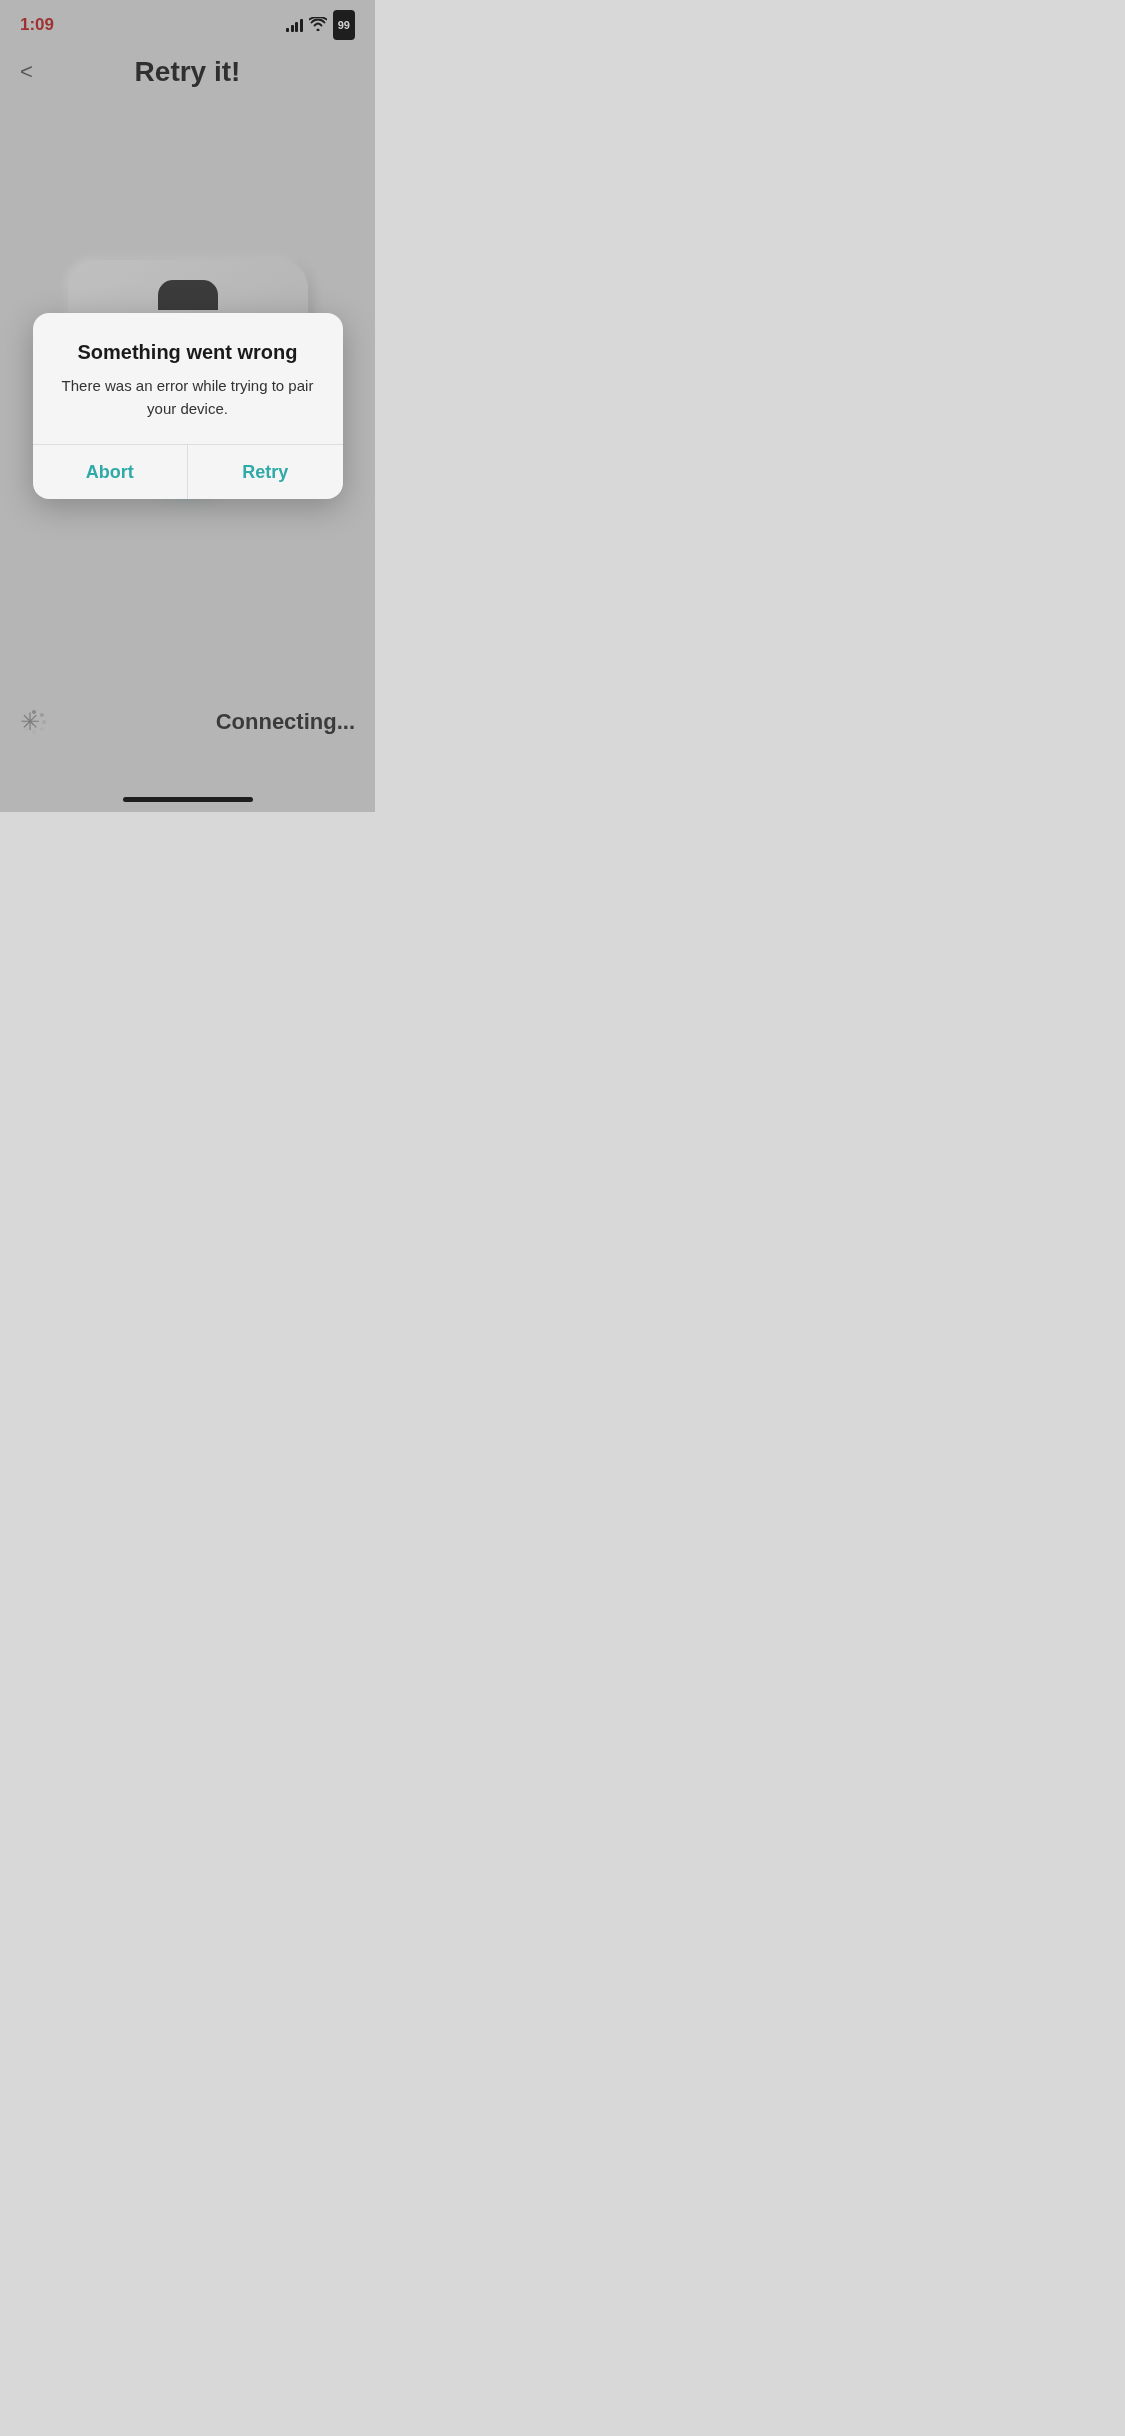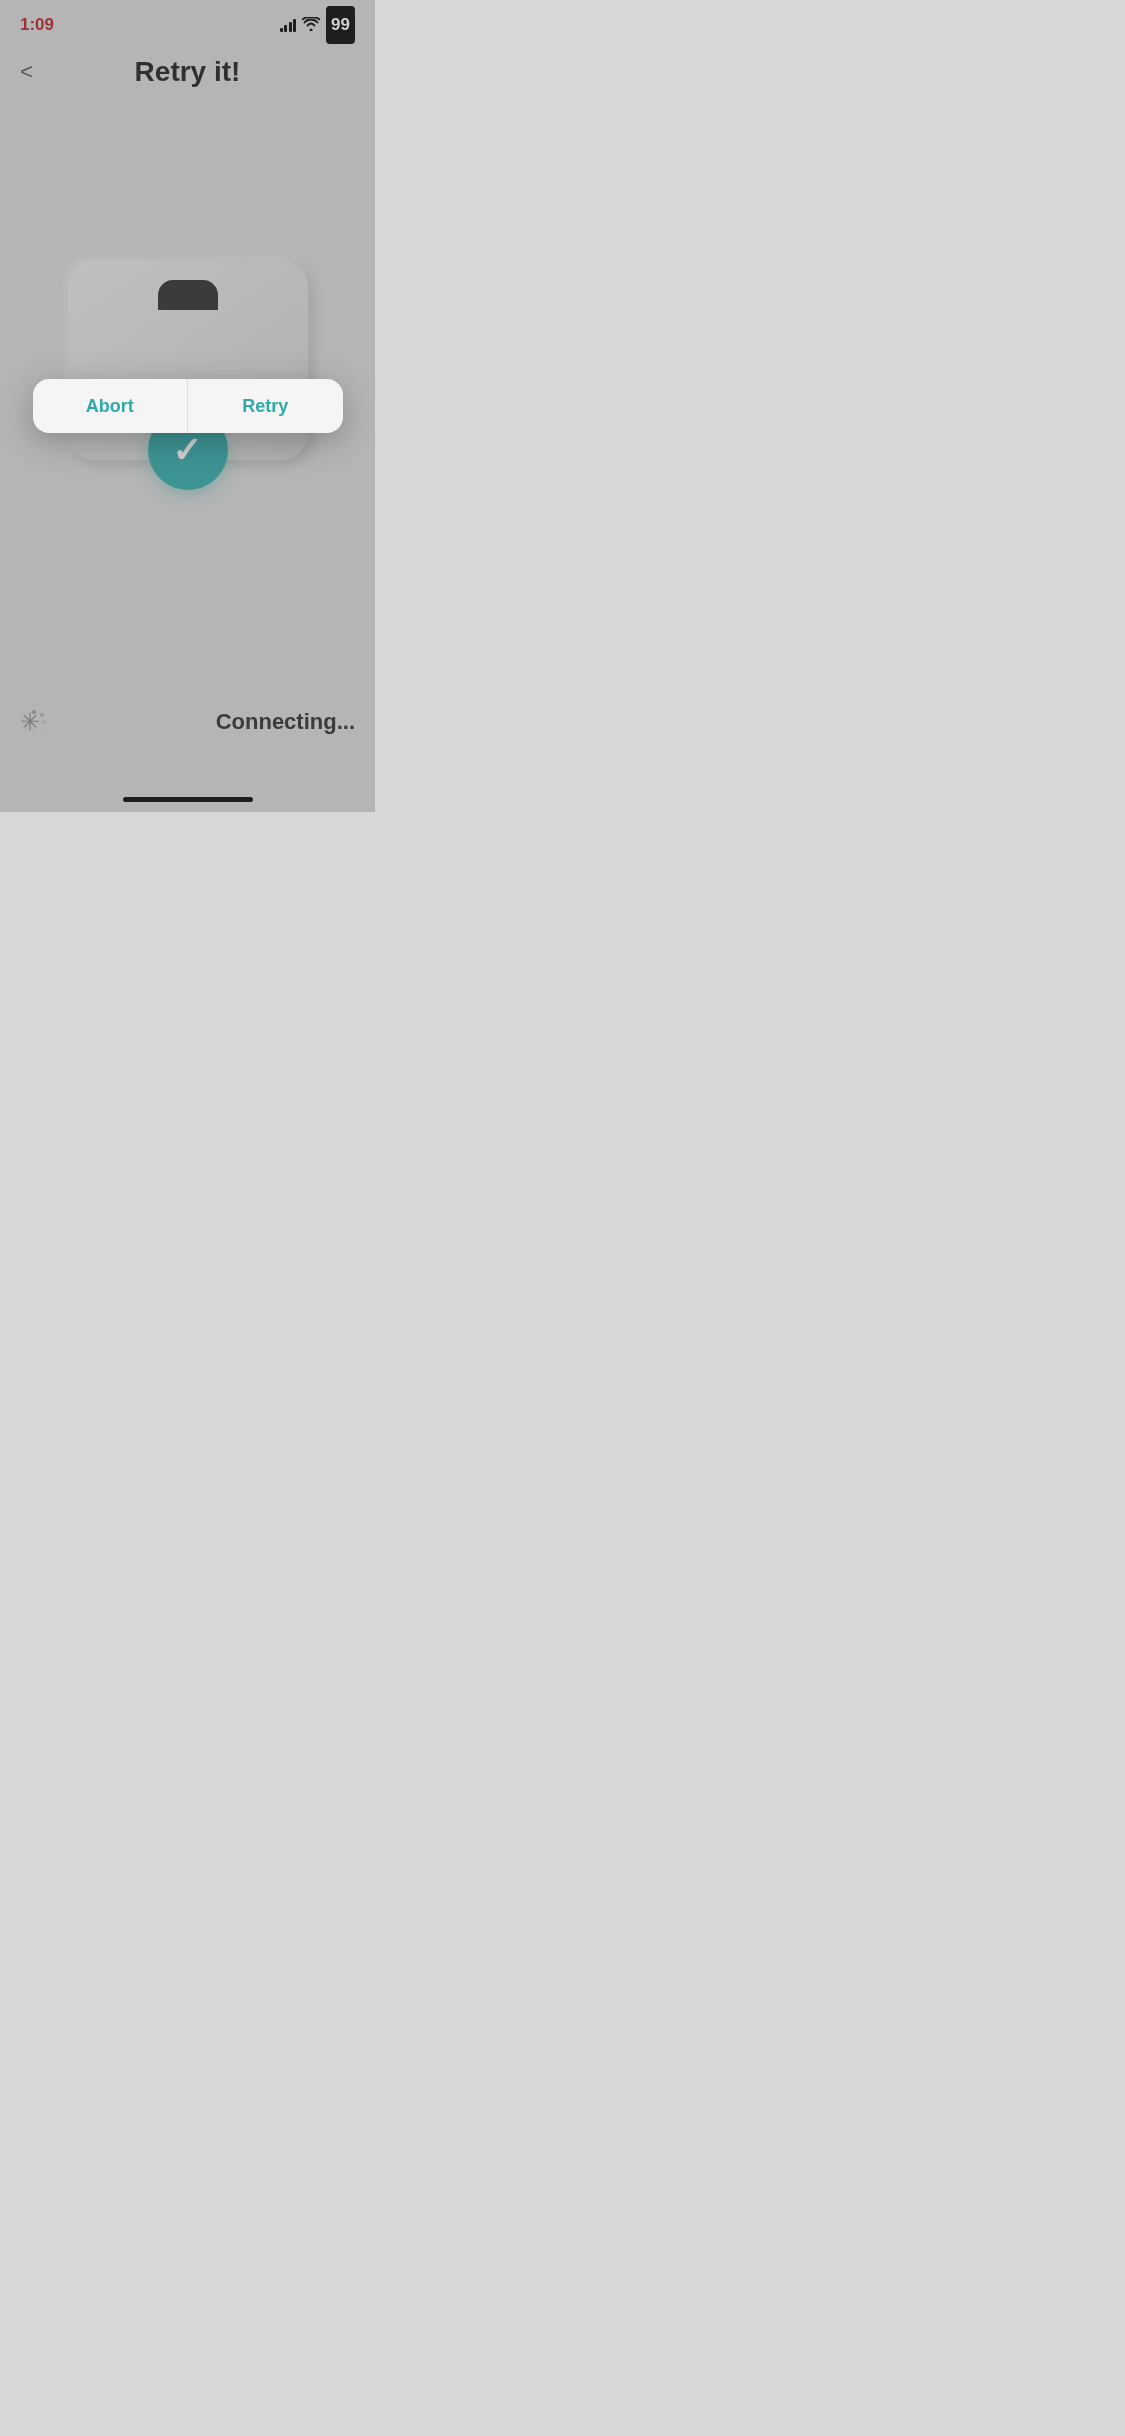--- a/index.html
+++ b/index.html
@@ -49,21 +49,21 @@
     }
 
     .wifi-icon {
       font-size: 14px;
       color: #000;
     }
 
     .battery-box {
       background: #000;
       color: #fff;
-      font-size: 17px;
+      font-size: 11px;
       font-weight: 700;
       padding: 9px 5px;
       border-radius: 4px;
     }
 
     
     .nav-header {
       display: flex;
       align-items: center;
       justify-content: center;
@@ -295,18 +295,22 @@
       <circle cx="6.1" cy="7.1" r="2" fill="#ccc" opacity="0.2"></circle>
     </svg>
   </div>
   <span class="connecting-text">Connecting...</span>
 </div>
 
 <div class="home-indicator"></div>
 
 <div class="modal-overlay">
   <div class="modal">
+    <div class="modal-body">
+      <div class="modal-title">Something went wrong</div>
+      <div class="modal-message">There was an error while trying to pair your device.</div>
+    </div>
     <div class="modal-actions">
       <button class="modal-btn">Abort</button>
       <button class="modal-btn">Retry</button>
     </div>
   </div>
 </div>
 
 </body></html>

